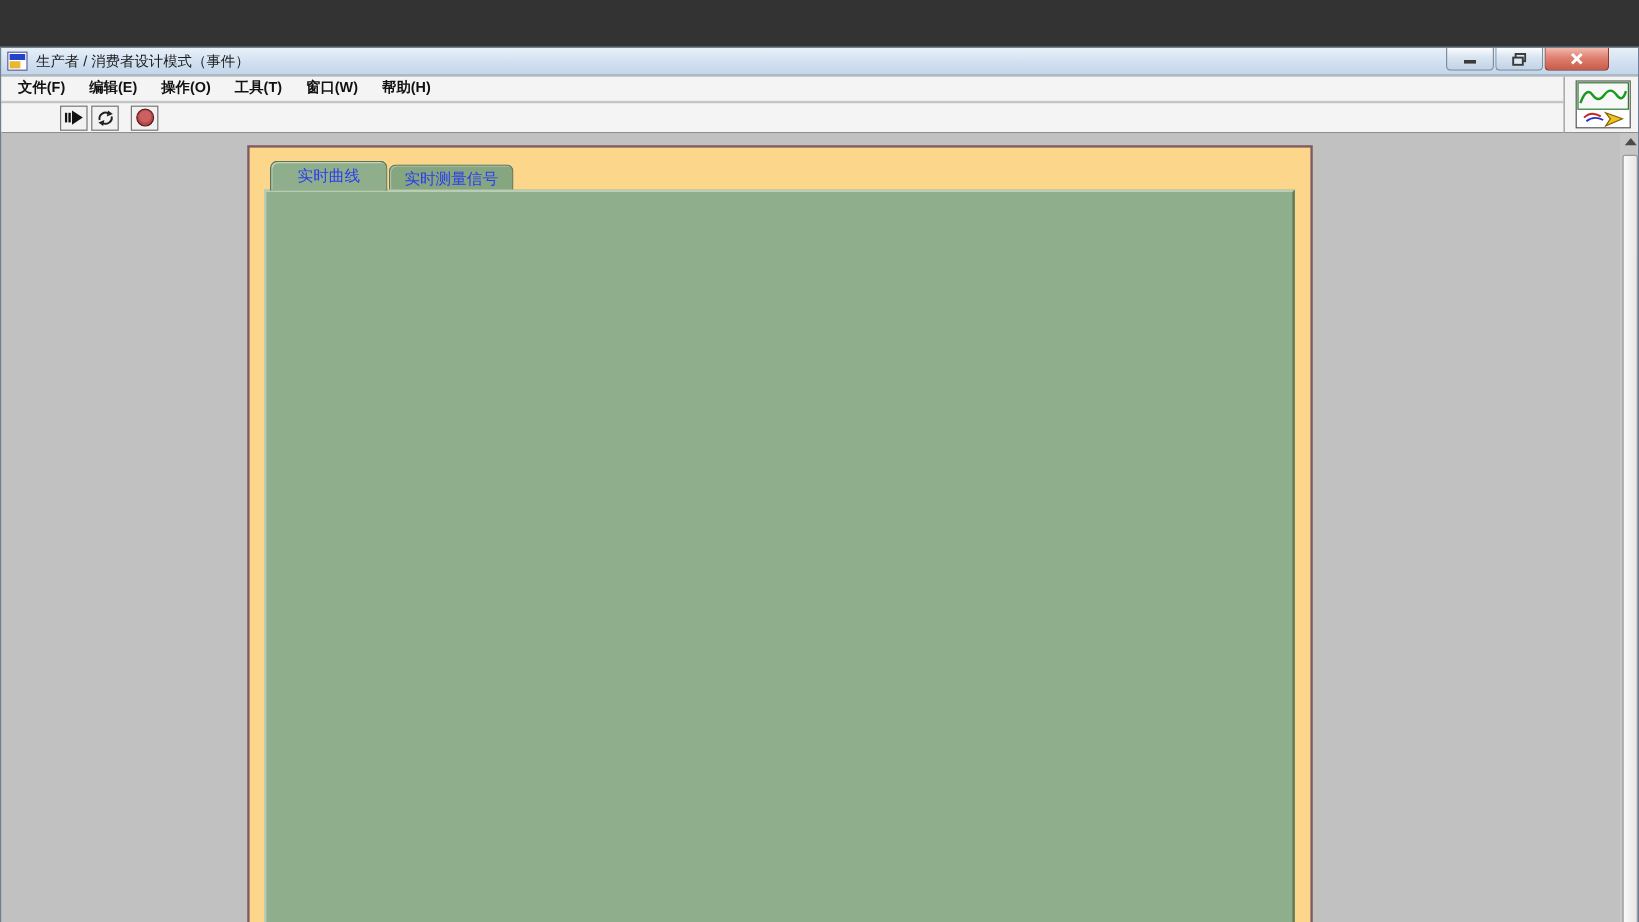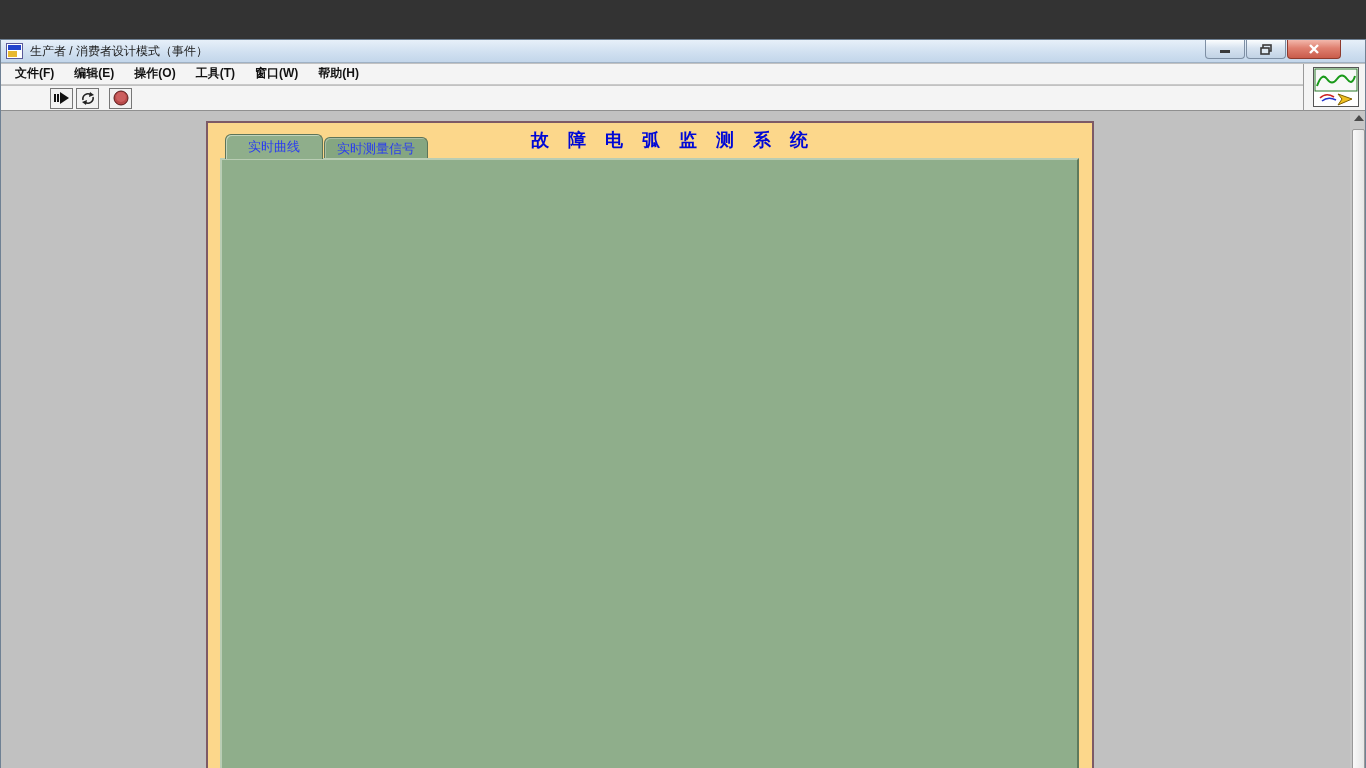--- a/index.html
+++ b/index.html
@@ -189,21 +189,20 @@
         <rect x="1" y="1" width="42" height="22" fill="#f8f8f8" stroke="#2a7a2a"></rect>
         <path d="M3 18 Q8 4 13 11 T23 11 T33 11 T41 8" fill="none" stroke="#1a9a1a" stroke-width="2"></path>
         <path d="M6 30 Q12 24 20 29" fill="none" stroke="#cc2222" stroke-width="1.6"></path>
         <path d="M8 33 Q14 28 22 32" fill="none" stroke="#2233cc" stroke-width="1.6"></path>
         <polygon points="24,26 38,31 24,37 28,31" fill="#f0c020" stroke="#806000"></polygon>
       </svg>
     </div>
   </div>
 
   <div class="abs main-panel"></div>
-  <div class="abs app-title">故 障 电 弧 监 测 系 统</div>
 
   <div class="abs tab active">实时曲线</div>
   <div class="abs tab inactive">实时测量信号</div>
   <div class="abs tab-page"></div>
 
   <div class="abs group-label" style="left:238px; top:133px;">故障信号</div>
   <div class="abs legend" style="left:659px; top:131px; width:110px;">
     <span class="txt">故障曲线</span>
     <span class="chip">
       <svg width="26" height="13">

